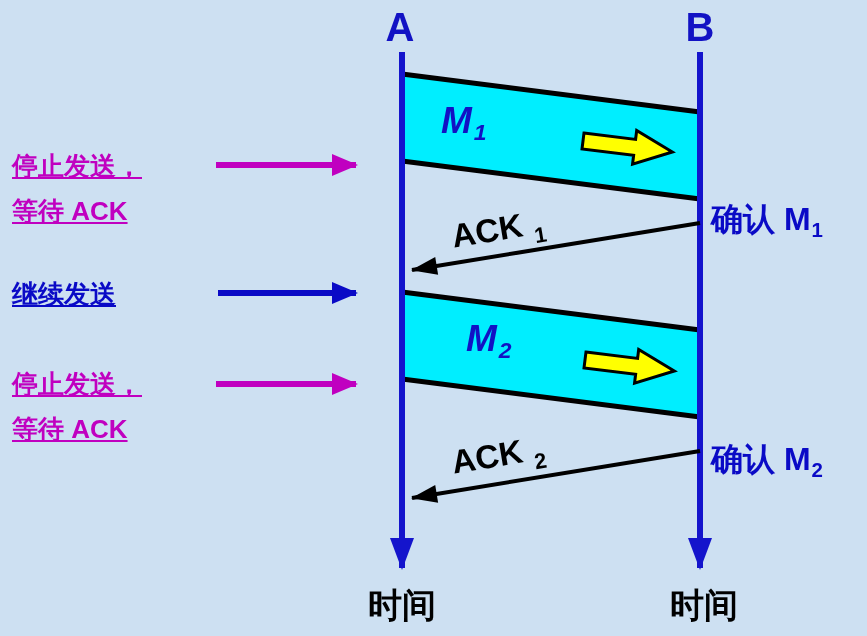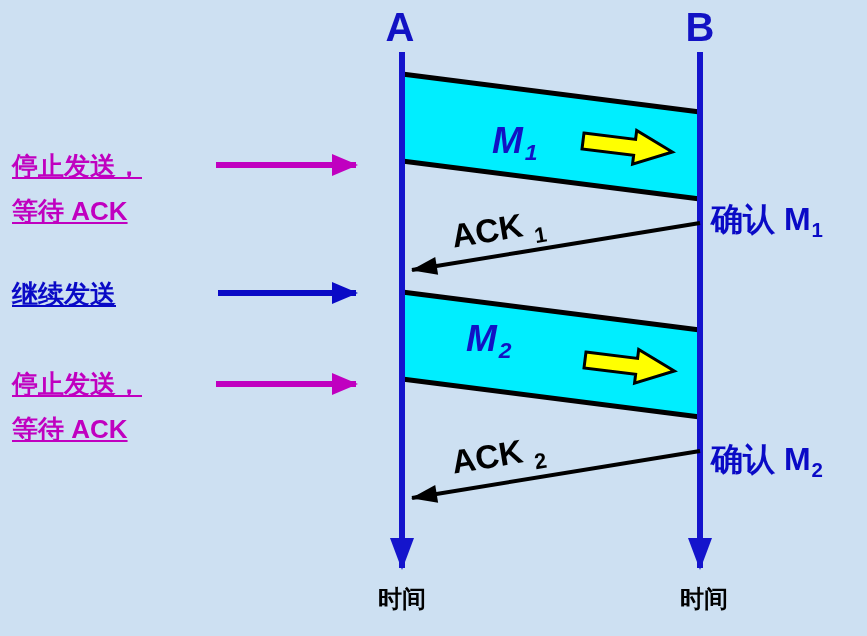--- a/index.html
+++ b/index.html
@@ -63,21 +63,21 @@
   }
   .side-note {
     font-size: 26px;
     font-weight: 800;
     line-height: 45px;
     text-decoration: underline;
   }
   .side-note.magenta { color: #c000c0; }
   .side-note.blue { color: #0a0ac6; }
   .time-label {
-    font-size: 24px;
+    font-size: 34px;
     color: #000000;
     width: 100px;
     text-align: center;
   }
 </style>
 </head>
 <body>
 
 <div class="canvas">
 
@@ -119,21 +119,21 @@
     <line x1="700" y1="451" x2="412" y2="498" stroke="#000" stroke-width="4" marker-end="url(#mk-black)"></line>
 
     <line x1="216" y1="165" x2="356" y2="165" stroke="#c000c0" stroke-width="6" marker-end="url(#mk-magenta)"></line>
     <line x1="218" y1="293" x2="356" y2="293" stroke="#0a0ac6" stroke-width="6" marker-end="url(#mk-blue)"></line>
     <line x1="216" y1="384" x2="356" y2="384" stroke="#c000c0" stroke-width="6" marker-end="url(#mk-magenta)"></line>
   </svg>
 
   <div class="lbl endpoint" style="left:380px; top:5px;">A</div>
   <div class="lbl endpoint" style="left:680px; top:5px;">B</div>
 
-  <div class="lbl msg-label" style="left:492px; top:100px;margin-top:20px;">
+  <div class="lbl msg-label" style="left:441px; top:100px;">
     <span>M</span><span class="sub">1</span>
   </div>
   <div class="lbl msg-label" style="left:466px; top:318px;text-align:center;">
     <span>M</span><span class="sub">2</span>
   </div>
 
   <div class="lbl ack-label" style="left:452px; top:218px;">
     <span>ACK</span><span class="sub">1</span>
   </div>
   <div class="lbl ack-label" style="left:452px; top:444px;">

